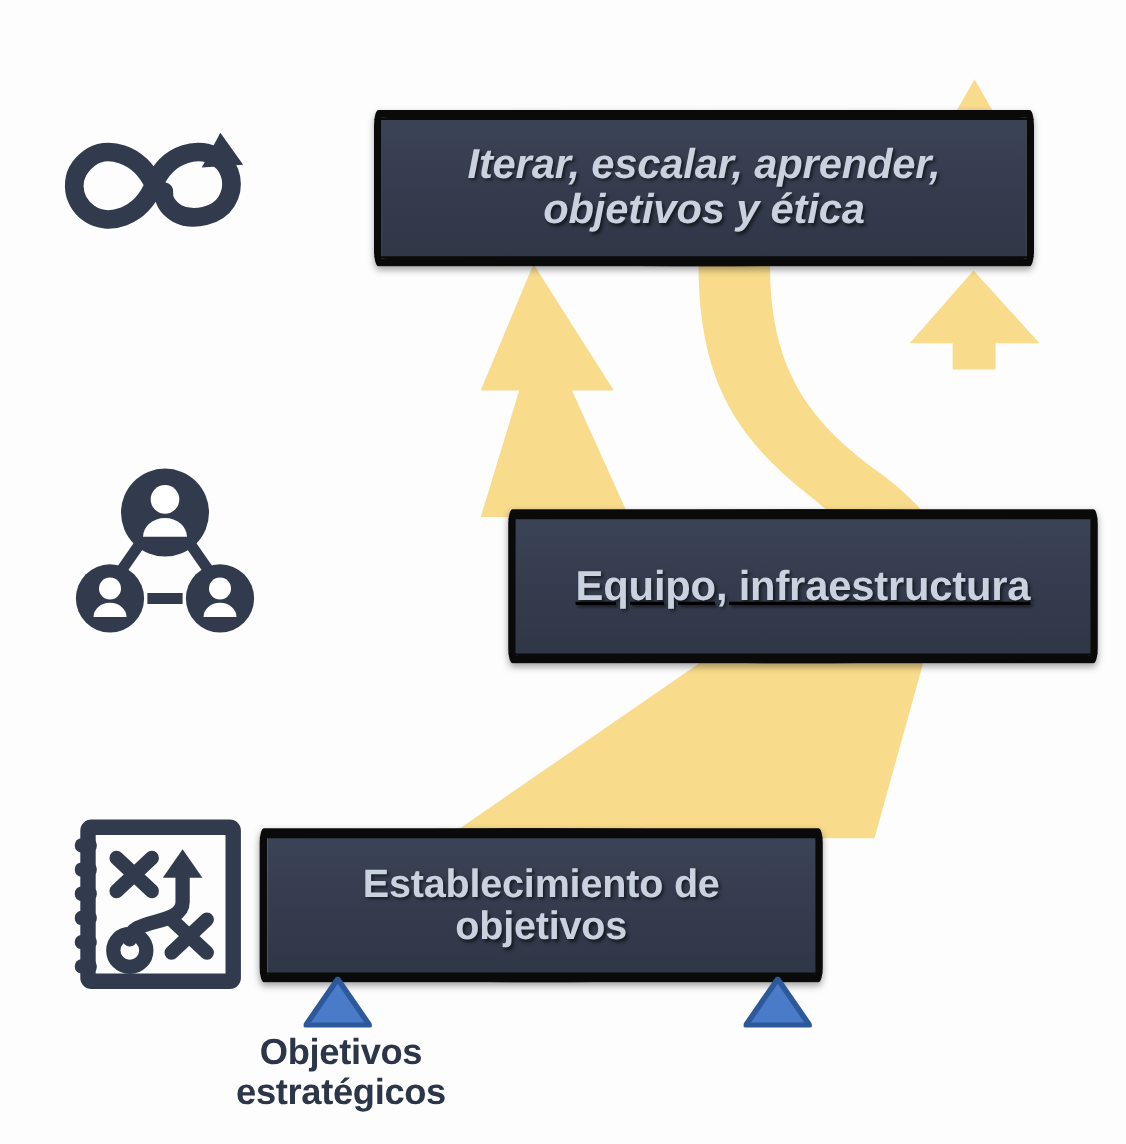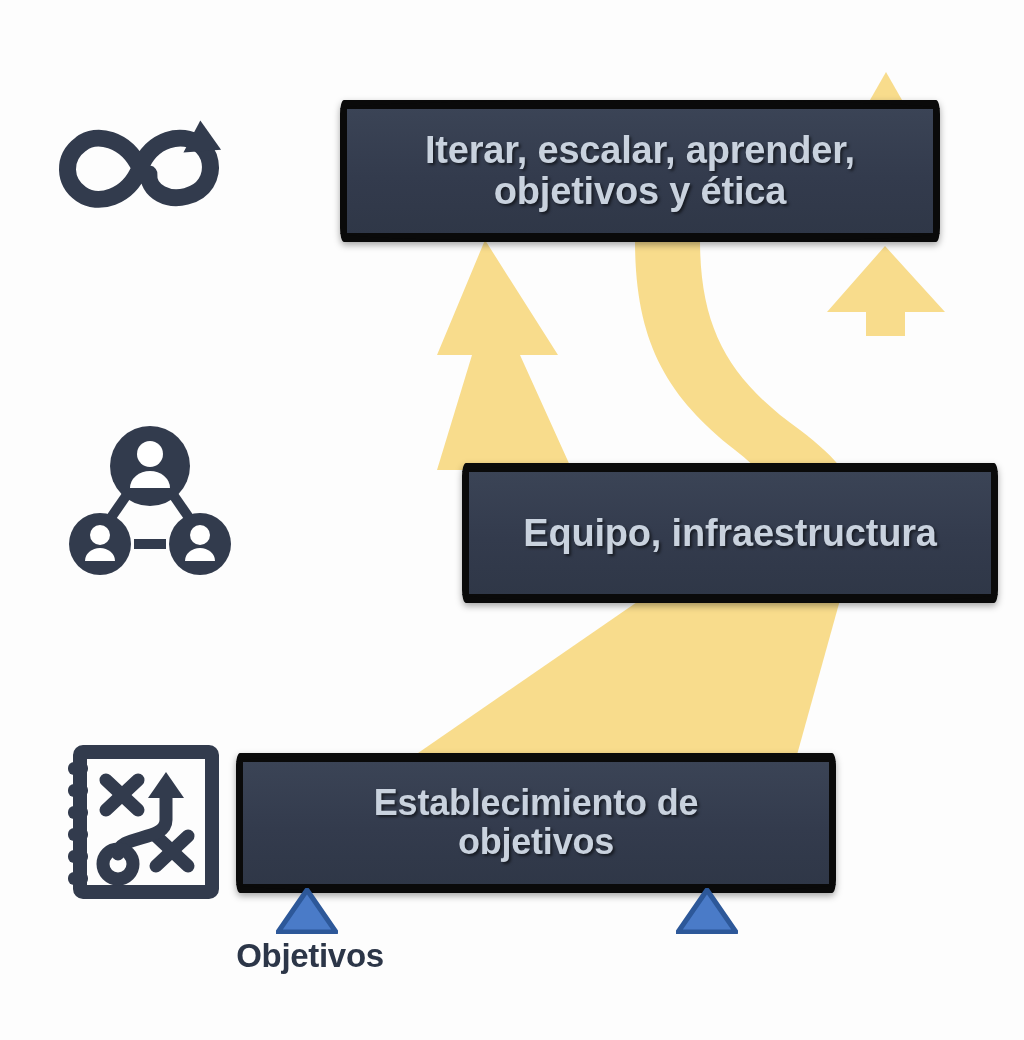--- a/index.html
+++ b/index.html
@@ -57,32 +57,33 @@
     letter-spacing: -0.2px;
     text-shadow: 2px 2px 3px rgba(0,0,0,0.55);
     padding: 0 10px;
   }
 
   #banner-top {
     left: 340px;  top: 100px;
     width: 600px; height: 142px;
     border-radius: 4px/14px;
   }
-  #banner-top .banner-text { font-size: 38px; }
+  #banner-top .banner-text { font-size: 38px; font-style: italic; }
 
   #banner-middle {
     left: 462px; top: 463px;
     width: 536px; height: 140px;
     border-radius: 4px/13px;
+    text-decoration: underline;
   }
   #banner-middle .banner-text { font-size: 38px; }
 
   #banner-bottom {
     left: 236px; top: 753px;
-    width: 600px; height: 140px;
+    width: 512px; height: 140px;
     border-radius: 4px/13px;
   }
   #banner-bottom .banner-text { font-size: 36px; }
 
   
   .banner::before,
   .banner::after {
     content: "";
     position: absolute;
     left: -7px;
@@ -251,16 +252,17 @@
 
   <svg class="tri" id="tri-left" viewBox="0 0 62 46">
     <polygon points="31,2 60,44 2,44" fill="#4A7BC8" stroke="#2D5899" stroke-width="5" stroke-linejoin="round"></polygon>
   </svg>
   <svg class="tri" id="tri-right" viewBox="0 0 62 46">
     <polygon points="31,2 60,44 2,44" fill="#4A7BC8" stroke="#2D5899" stroke-width="5" stroke-linejoin="round"></polygon>
   </svg>
 
   <div class="caption" id="caption-left">
     <span>Objetivos</span><br>
+    <span>estratégicos</span>
   </div>
 
 
 </div>
 
 </body></html>

